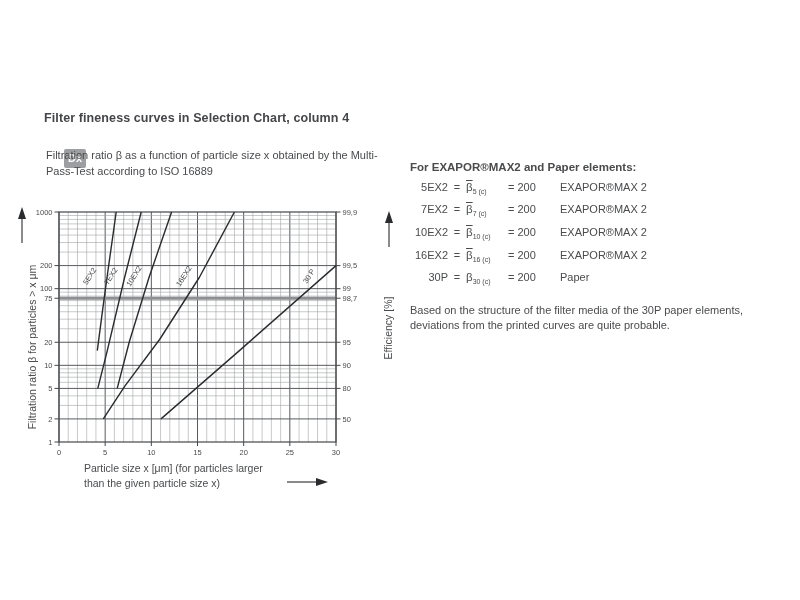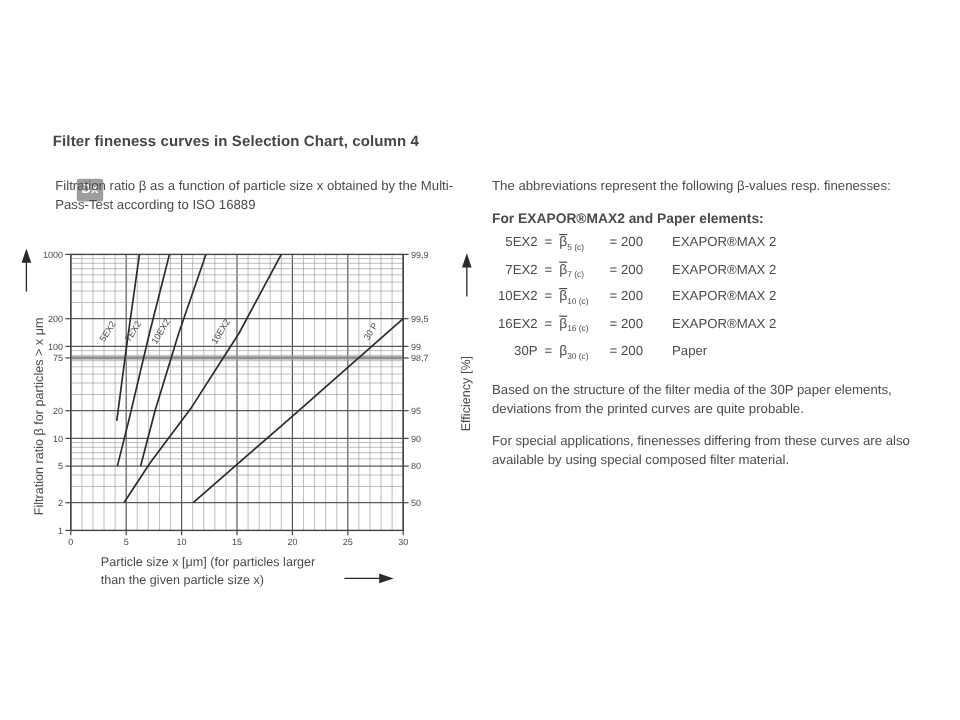--- a/index.html
+++ b/index.html
@@ -167,21 +167,20 @@
     <text x="84" y="292" font-size="10.5" fill="#4a4b4d">than the given particle size x)</text>
     <line x1="22" y1="48" x2="22" y2="22" stroke="#2a2b2d" stroke-width="1.1"></line>
     <polygon points="18,24 26,24 22,12" fill="#2a2b2d"></polygon>
     <line x1="389" y1="52" x2="389" y2="26" stroke="#2a2b2d" stroke-width="1.1"></line>
     <polygon points="385,28 393,28 389,16" fill="#2a2b2d"></polygon>
     <line x1="287" y1="287" x2="317" y2="287" stroke="#2a2b2d" stroke-width="1.1"></line>
     <polygon points="316,283 316,291 328,287" fill="#2a2b2d"></polygon>
   </svg>
 
 <div class="abs" id="right-col">
-  <div id="rc-intro">The abbreviations represent the following β-values resp. finenesses:</div>
   <div id="rc-heading">For EXAPOR®MAX2 and Paper elements:</div>
   <table class="beta-table">
     <tbody>
         <tr>
       <td class="td-code">5EX2</td>
       <td class="td-eq1">=</td>
       <td class="td-beta"><span class="beta-sym ovl">β</span><sub class="beta-sub">5 (c)</sub></td>
       <td class="td-val">= 200</td>
       <td class="td-prod">EXAPOR®MAX 2</td>
     </tr>
@@ -209,14 +208,13 @@
     <tr>
       <td class="td-code">30P</td>
       <td class="td-eq1">=</td>
       <td class="td-beta"><span class="beta-sym">β</span><sub class="beta-sub">30 (c)</sub></td>
       <td class="td-val">= 200</td>
       <td class="td-prod">Paper</td>
     </tr>
   </tbody>
     </table>
   <div class="rc-para" id="p1">Based on the structure of the filter media of the 30P paper elements, deviations from the printed curves are quite probable.</div>
-  <div class="rc-para">For special applications, finenesses differing from these curves are also available by using special composed filter material.</div>
 </div>
 
 </body></html>

